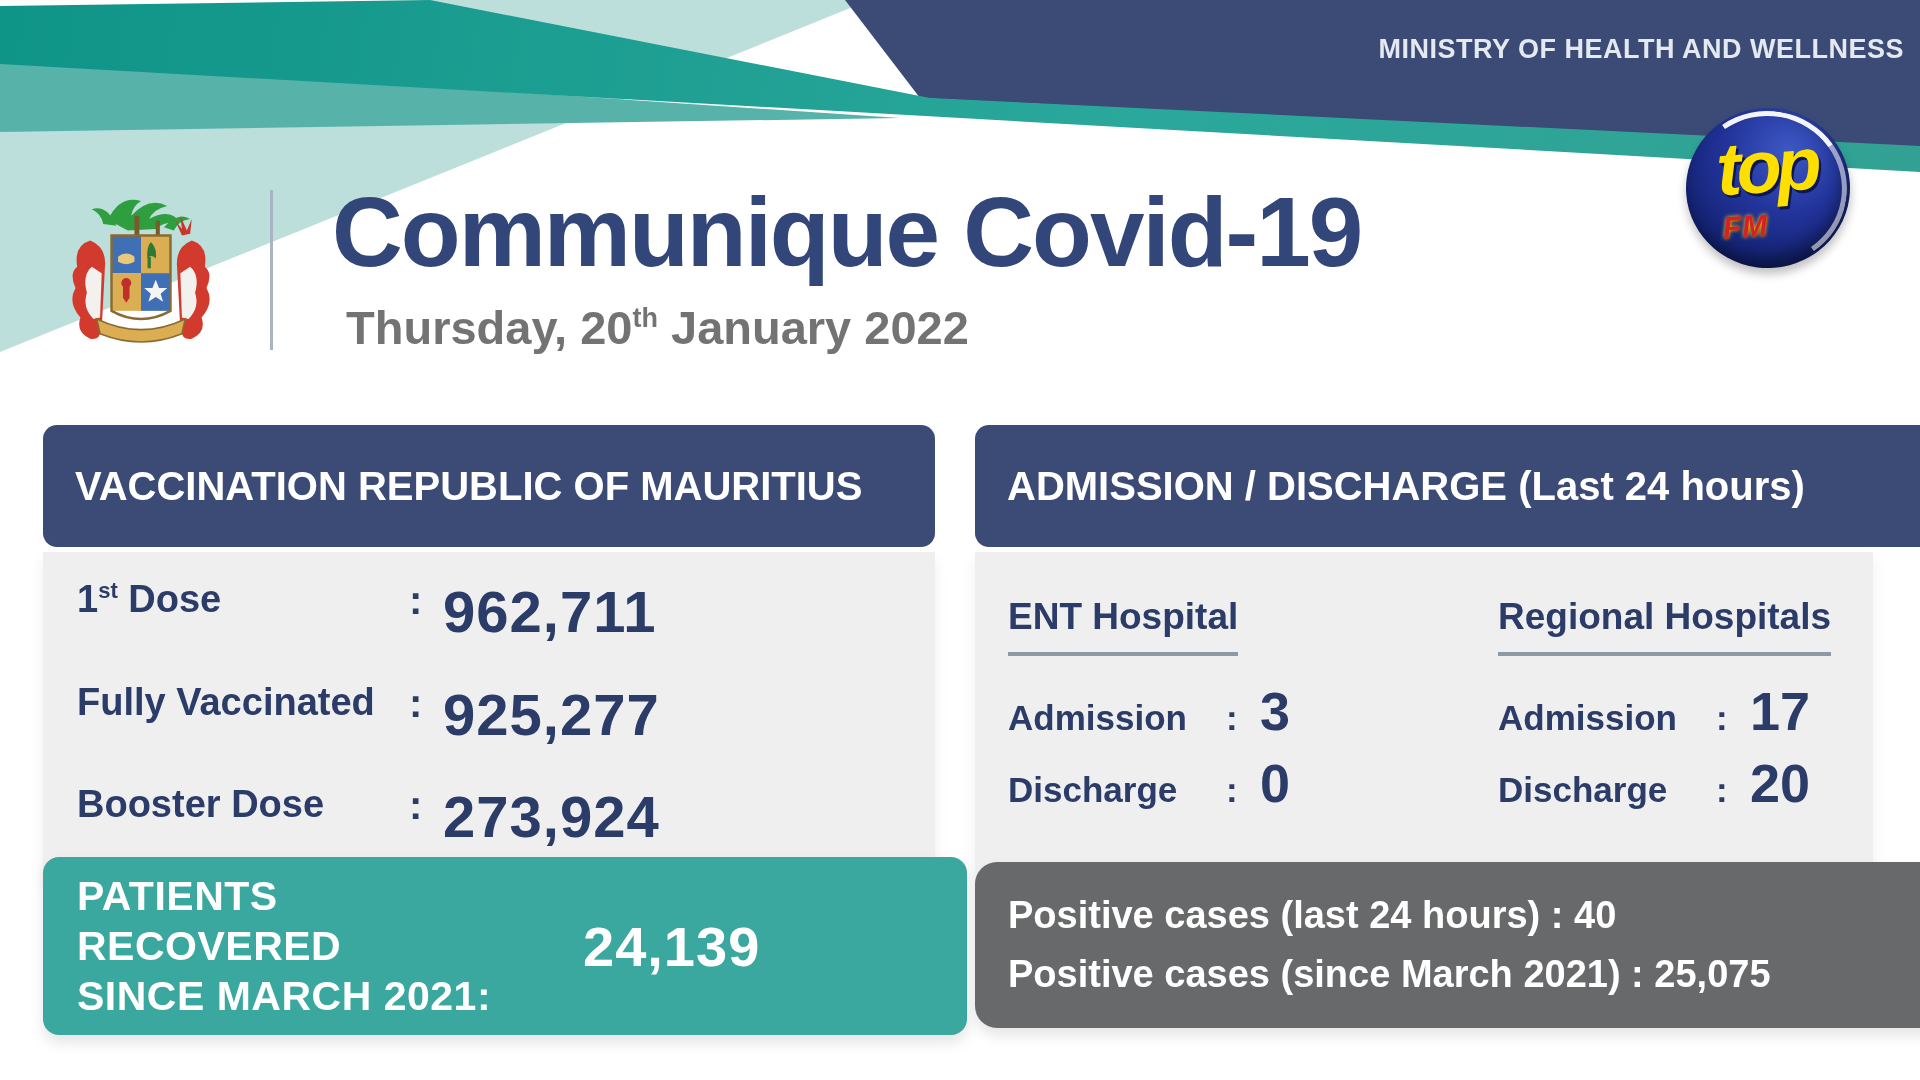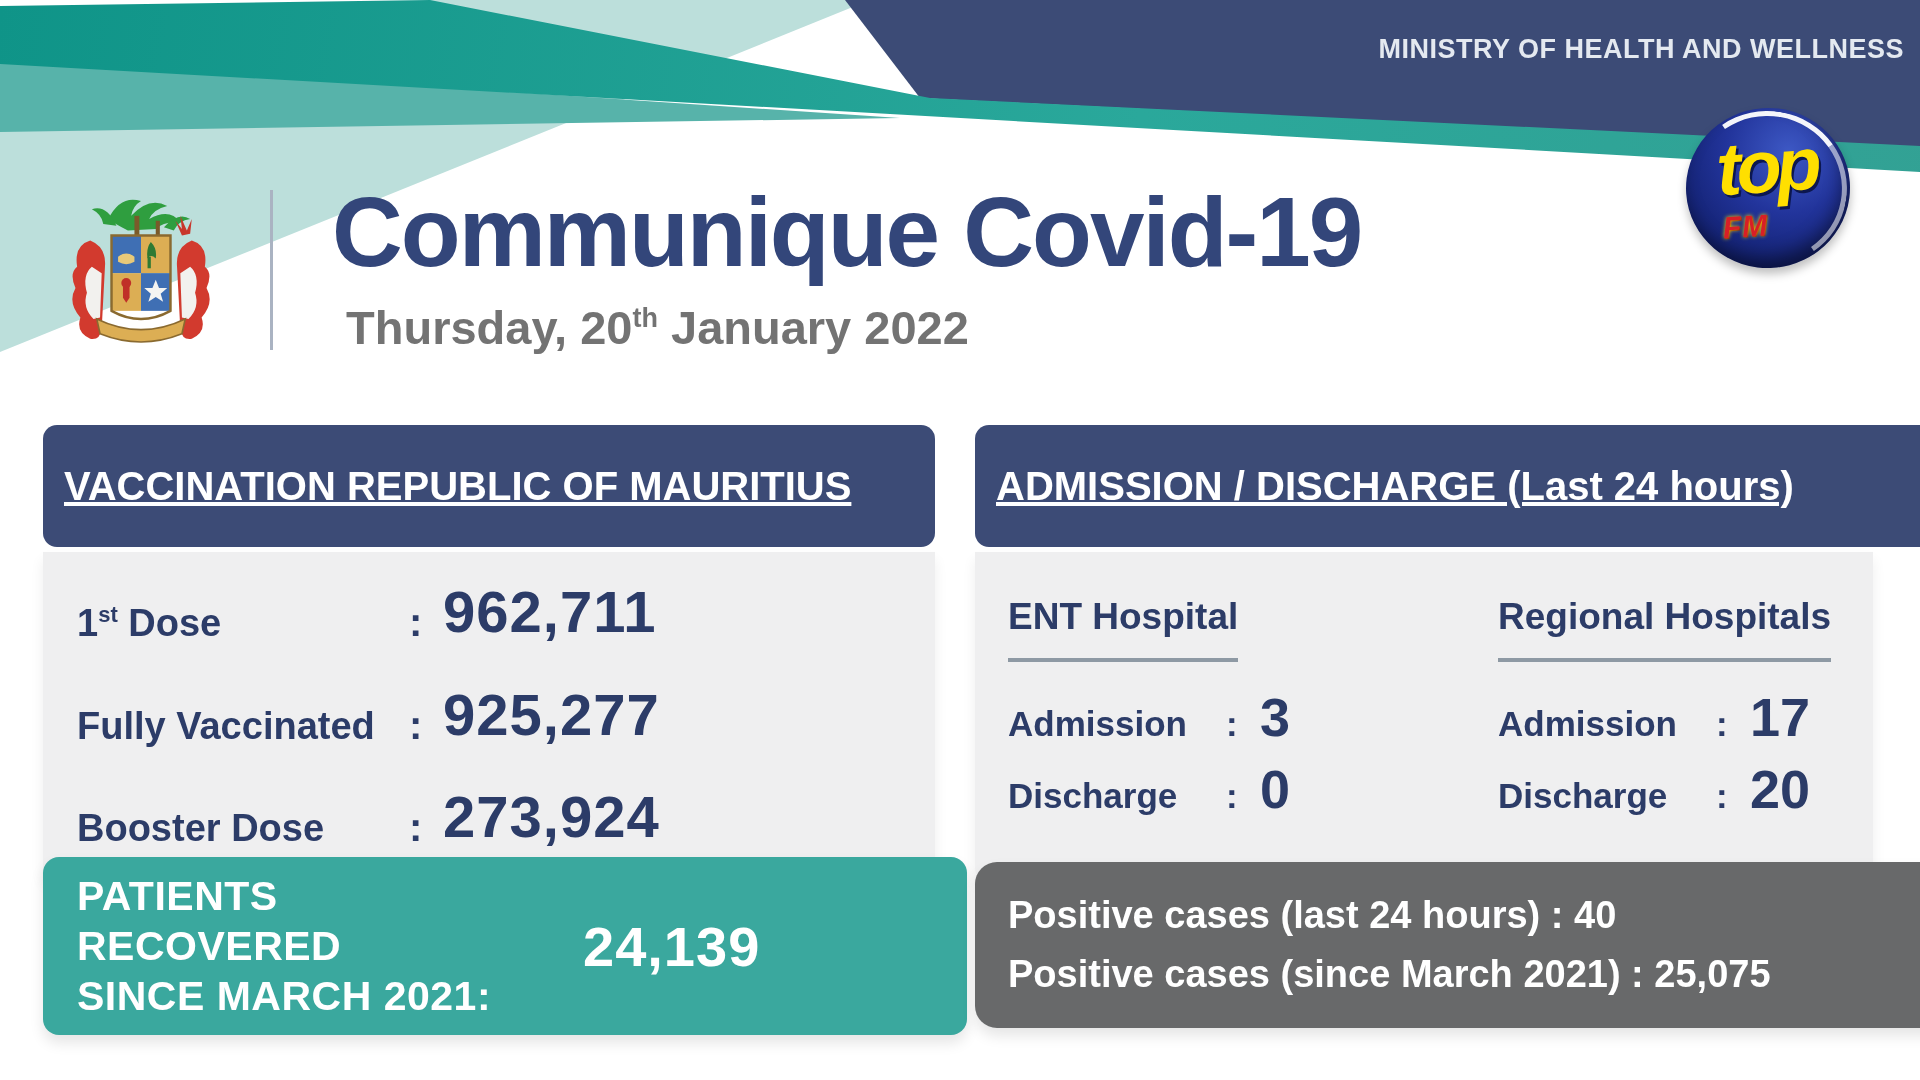--- a/index.html
+++ b/index.html
@@ -50,42 +50,42 @@
   .date{
     position:absolute;left:346px;top:300px;font-size:47px;font-weight:bold;
     color:#737373;white-space:nowrap;
   }
   .date sup{font-size:27px;}
   
   .card-header{
     position:absolute;height:122px;background:#3c4b76;border-radius:14px;
     display:flex;align-items:center;color:#ffffff;font-weight:bold;
   }
-  .card-header .hd{padding-left:21px;font-size:40px;letter-spacing:0;white-space:nowrap;text-decoration:underline;}
+  .card-header .hd{padding-left:32px;font-size:40px;letter-spacing:0;white-space:nowrap;}
   .card-body{
     position:absolute;background:#efeff0;border-radius:0 0 12px 12px;
     box-shadow:0 8px 14px rgba(0,0,0,.07);
   }
   .vax-header{left:43px;top:425px;width:892px;}
   .vax-body{left:43px;top:552px;width:892px;height:328px;
     display:flex;flex-direction:column;justify-content:space-between;
     padding:26px 0 30px 34px;box-sizing:border-box;}
-  .v-row{display:flex;align-items:flex-end;color:#2c3c68;}
+  .v-row{display:flex;align-items:flex-start;color:#2c3c68;}
   .v-label{width:332px;font-size:38px;font-weight:bold;}
   .v-label sup{font-size:22px;}
   .v-colon{width:34px;font-size:40px;font-weight:bold;}
   .v-value{font-size:58px;font-weight:bold;letter-spacing:1px;}
   .adm-header{left:975px;top:425px;width:1080px;}
   .adm-body{left:975px;top:552px;width:898px;height:328px;
     display:flex;padding:44px 0 0 33px;box-sizing:border-box;}
   .adm-col1{width:490px;}
   .adm-col2{flex:1;}
   .h-title{
     display:inline-block;font-size:37px;font-weight:bold;color:#2c3c68;
-    border-bottom:4px solid #8e99a4;padding-bottom:20px;margin-bottom:24px;white-space:nowrap;
+    border-bottom:4px solid #8e99a4;padding-bottom:14px;margin-bottom:24px;white-space:nowrap;
   }
   .a-row{display:flex;align-items:baseline;color:#2c3c68;margin-bottom:10px;}
   .a-label{width:218px;font-size:35px;font-weight:bold;margin-top:8px;}
   .a-colon{width:34px;font-size:35px;font-weight:bold;}
   .a-value{font-size:54px;font-weight:bold;}
   
   .recovered{
     position:absolute;left:43px;top:857px;width:924px;height:178px;background:#3aa89e;
     border-radius:16px;display:flex;align-items:center;padding:0 0 0 34px;box-sizing:border-box;
     color:#ffffff;box-shadow:0 8px 14px rgba(0,0,0,.10);

